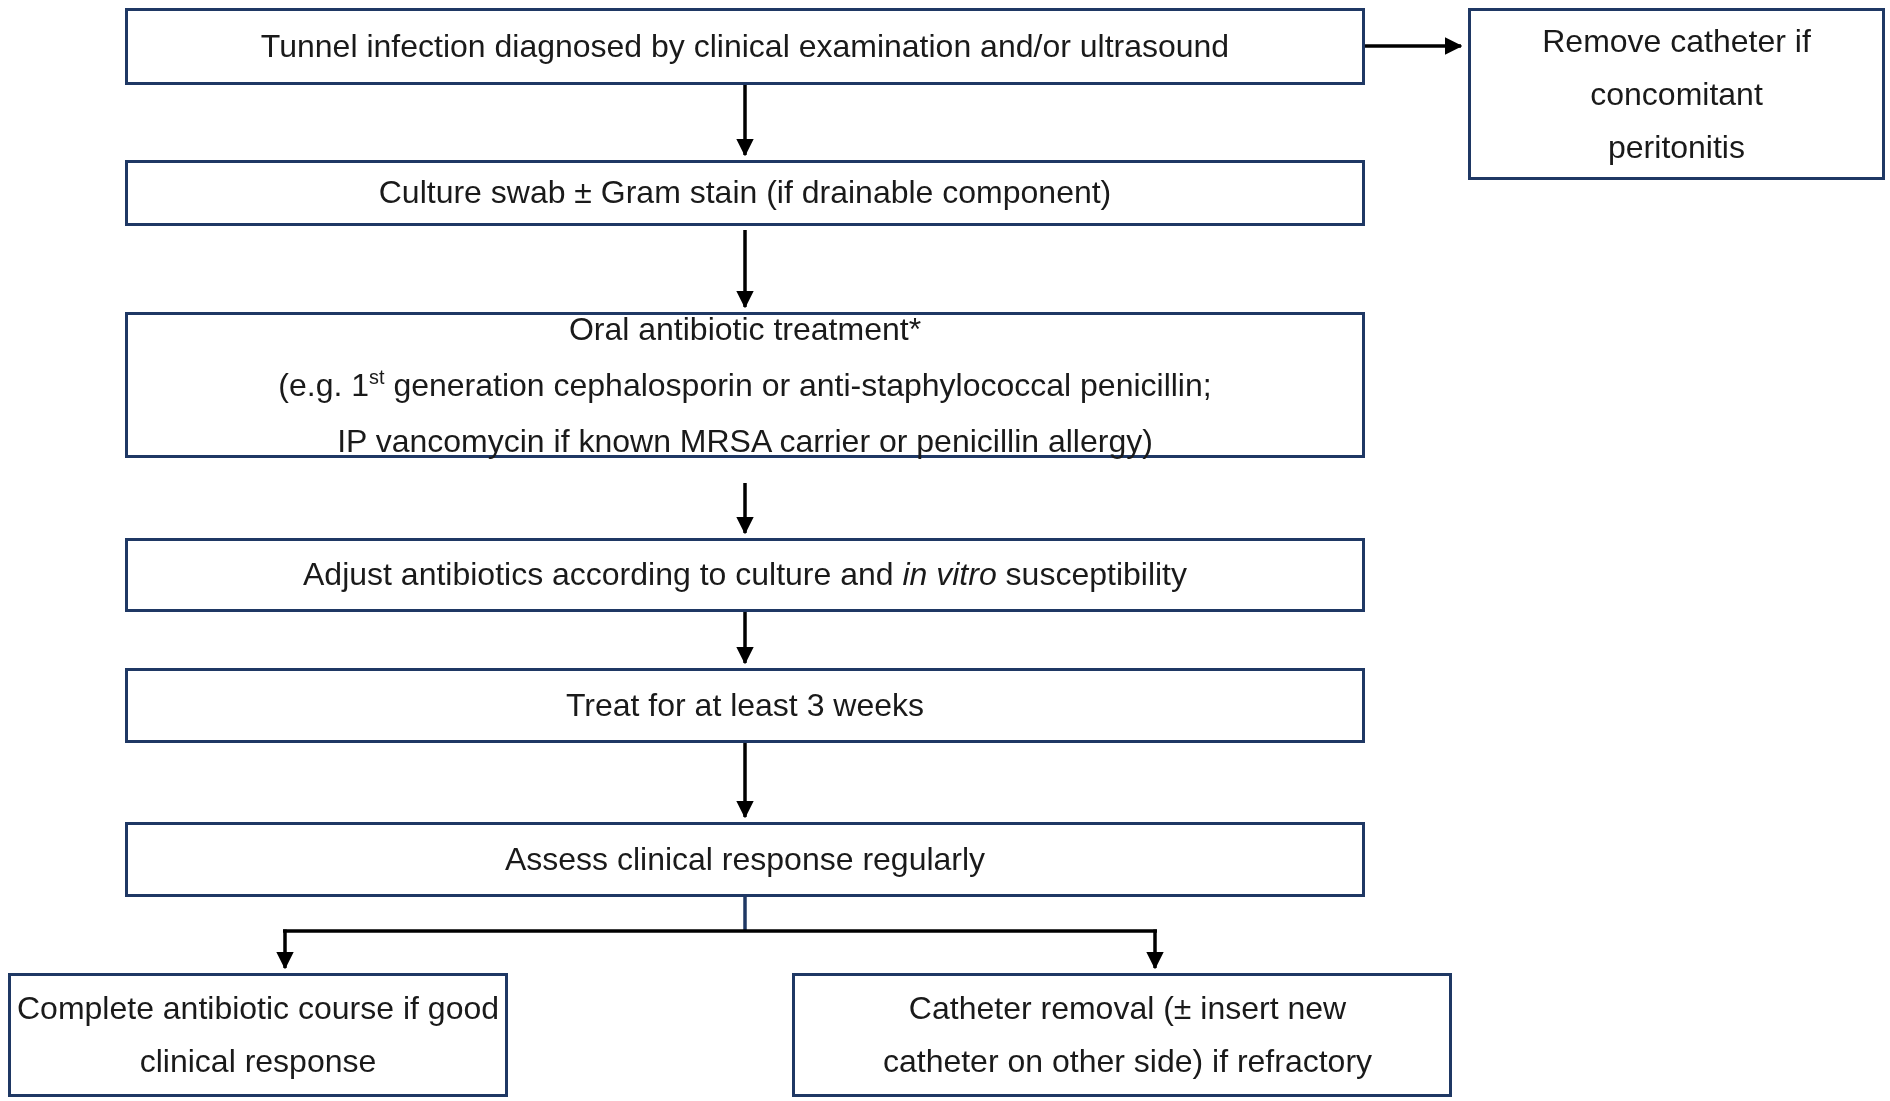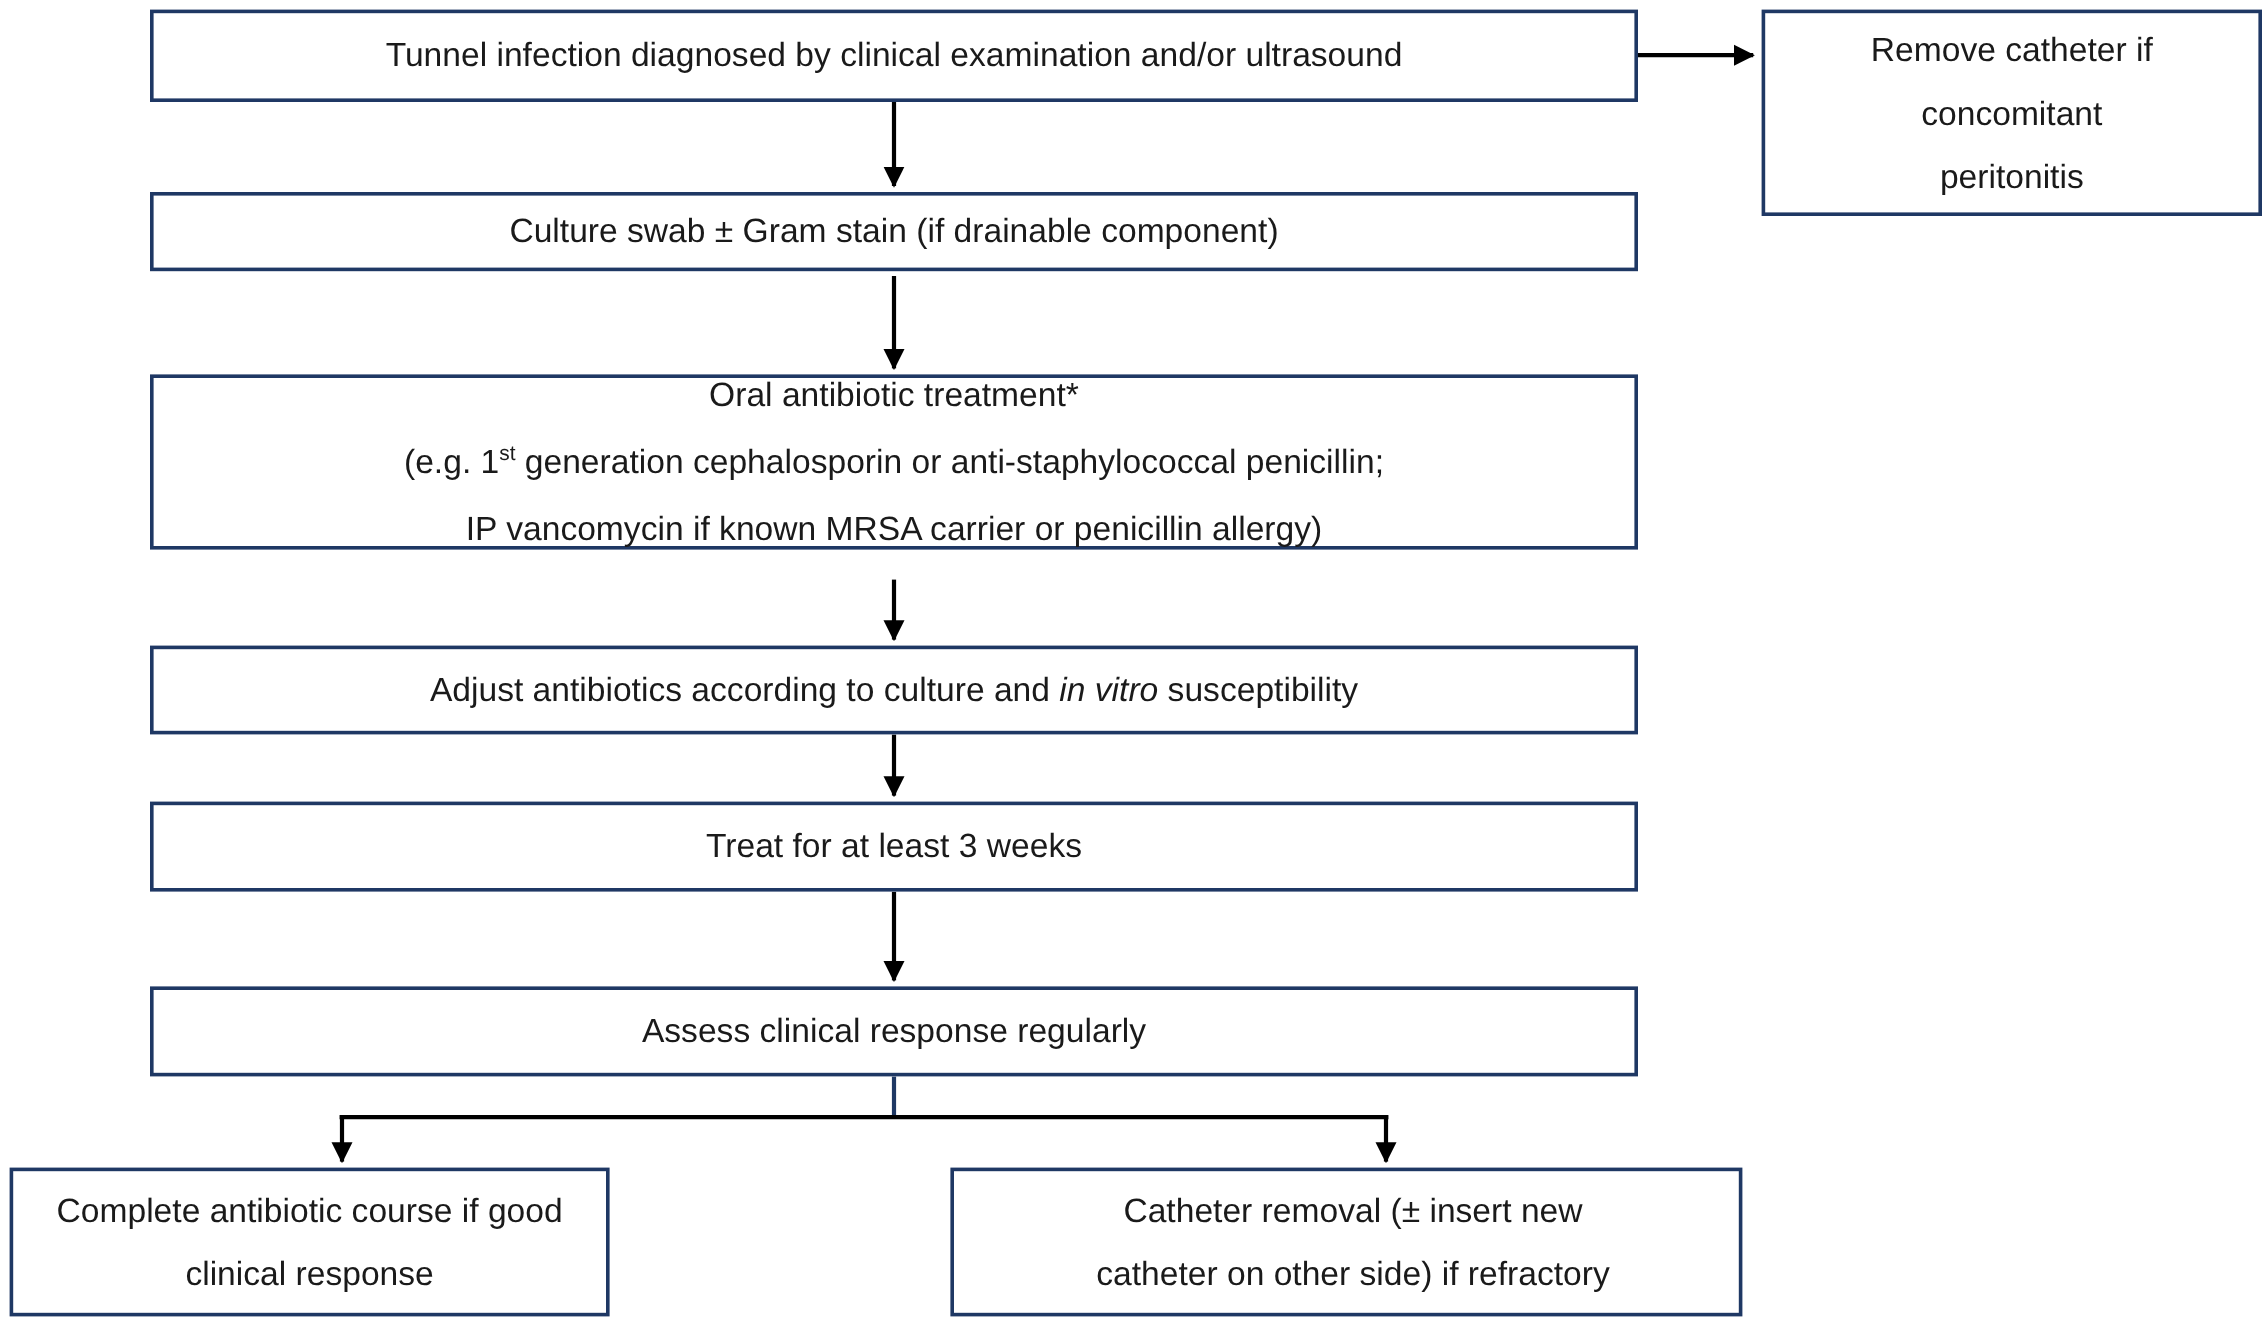--- a/index.html
+++ b/index.html
@@ -26,21 +26,21 @@
     position:absolute;
     box-sizing:border-box;
     border:3px solid var(--box-border);
     background:#ffffff;
     display:flex;
     align-items:center;
     justify-content:center;
     text-align:center;
     z-index:1;
   }
-  .box-text{font-size:28px;line-height:1.3;color:var(--text);}
+  .box-text{font-size:32px;line-height:1.3;color:var(--text);}
   .box-oral .line{line-height:56px;}
   .box-remove .line{line-height:53px;}
   .box-bottom .line{line-height:53px;}
   .italic{font-style:italic;}
   sup{font-size:62%;line-height:0;}
 </style>
 </head>
 <body>
 
 <div class="canvas">

